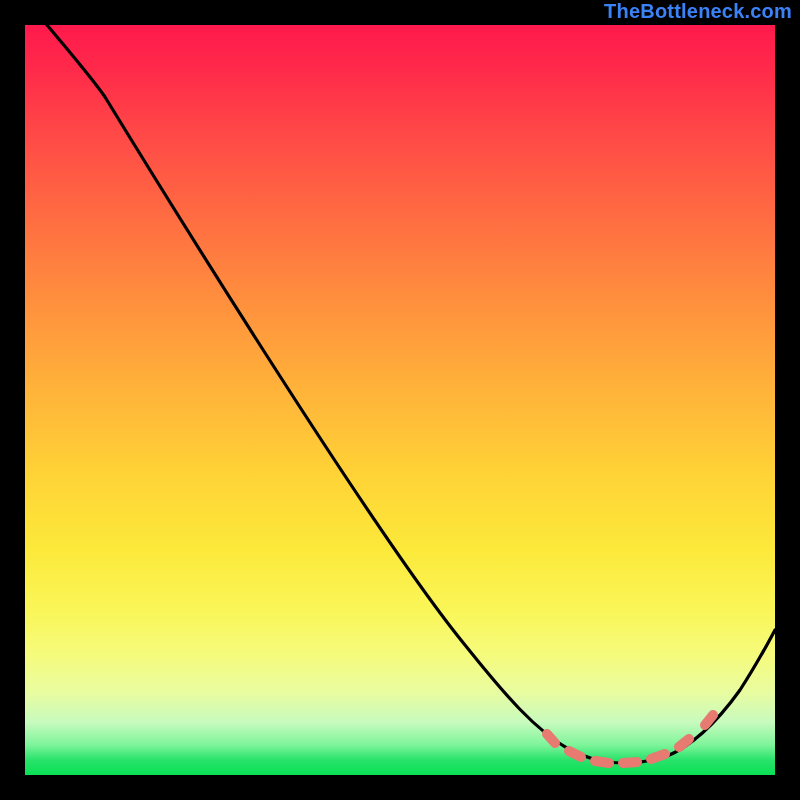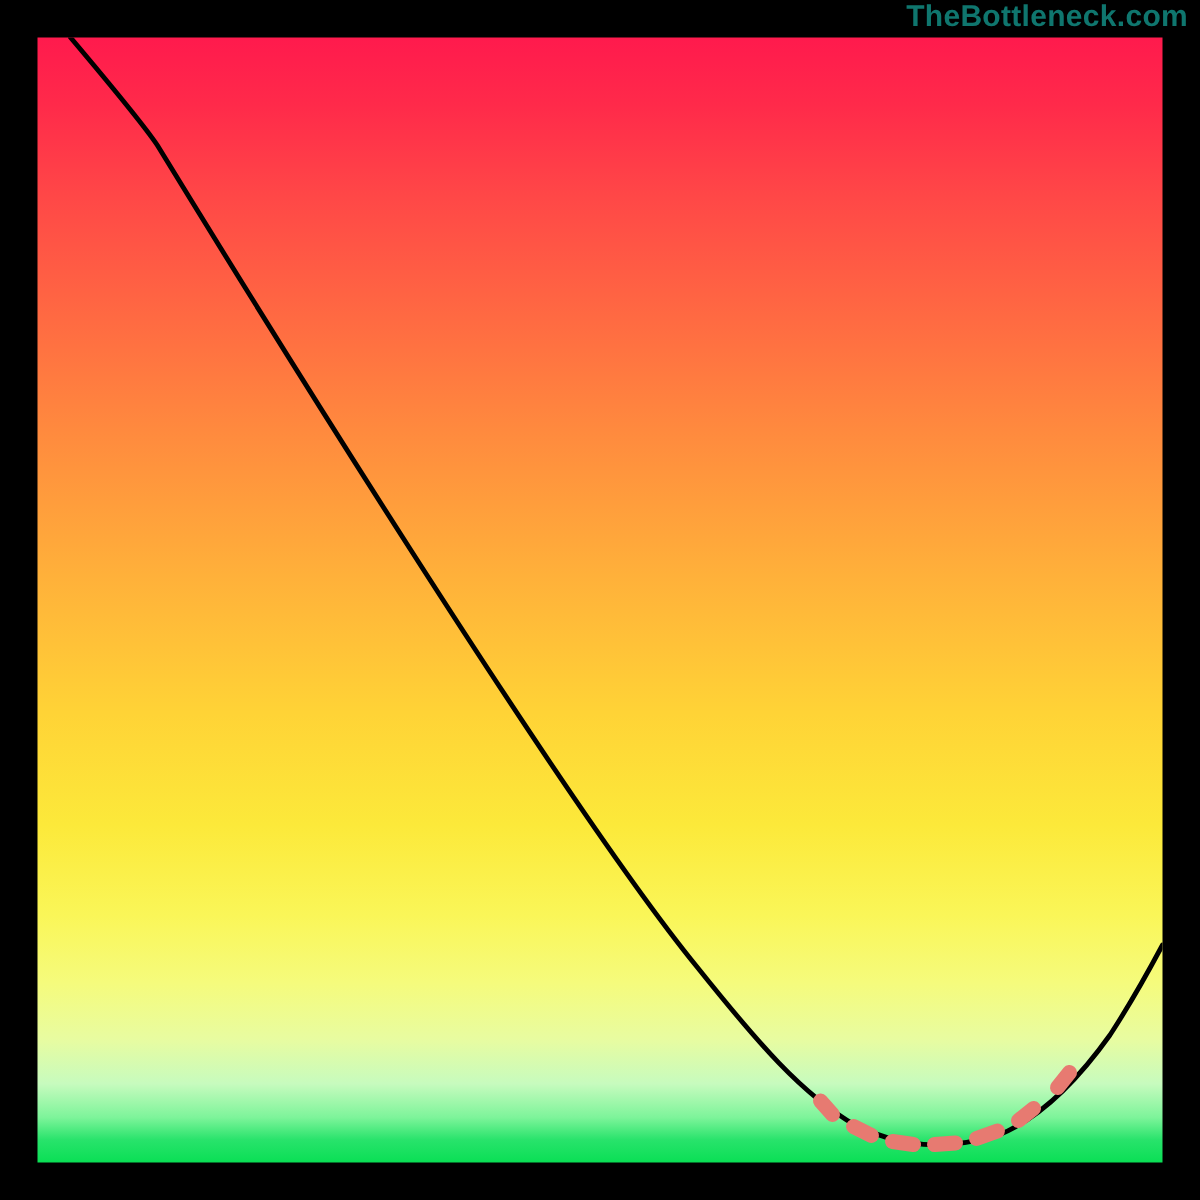--- a/index.html
+++ b/index.html
@@ -48,21 +48,21 @@
     width: 750px;
     height: 750px;
   }
   .watermark {
     position: absolute;
     top: 0;
     right: 8px;
     font-family: Arial, Helvetica, sans-serif;
     font-size: 20px;
     font-weight: 600;
-    color: #0f766e;
+    color: #3b82f6;
     letter-spacing: 0.2px;
     user-select: none;
   }
 </style>
 </head>
 <body>
 
 <div class="frame">
   <div class="plot">
     <svg class="curve" viewBox="0 0 750 750">

